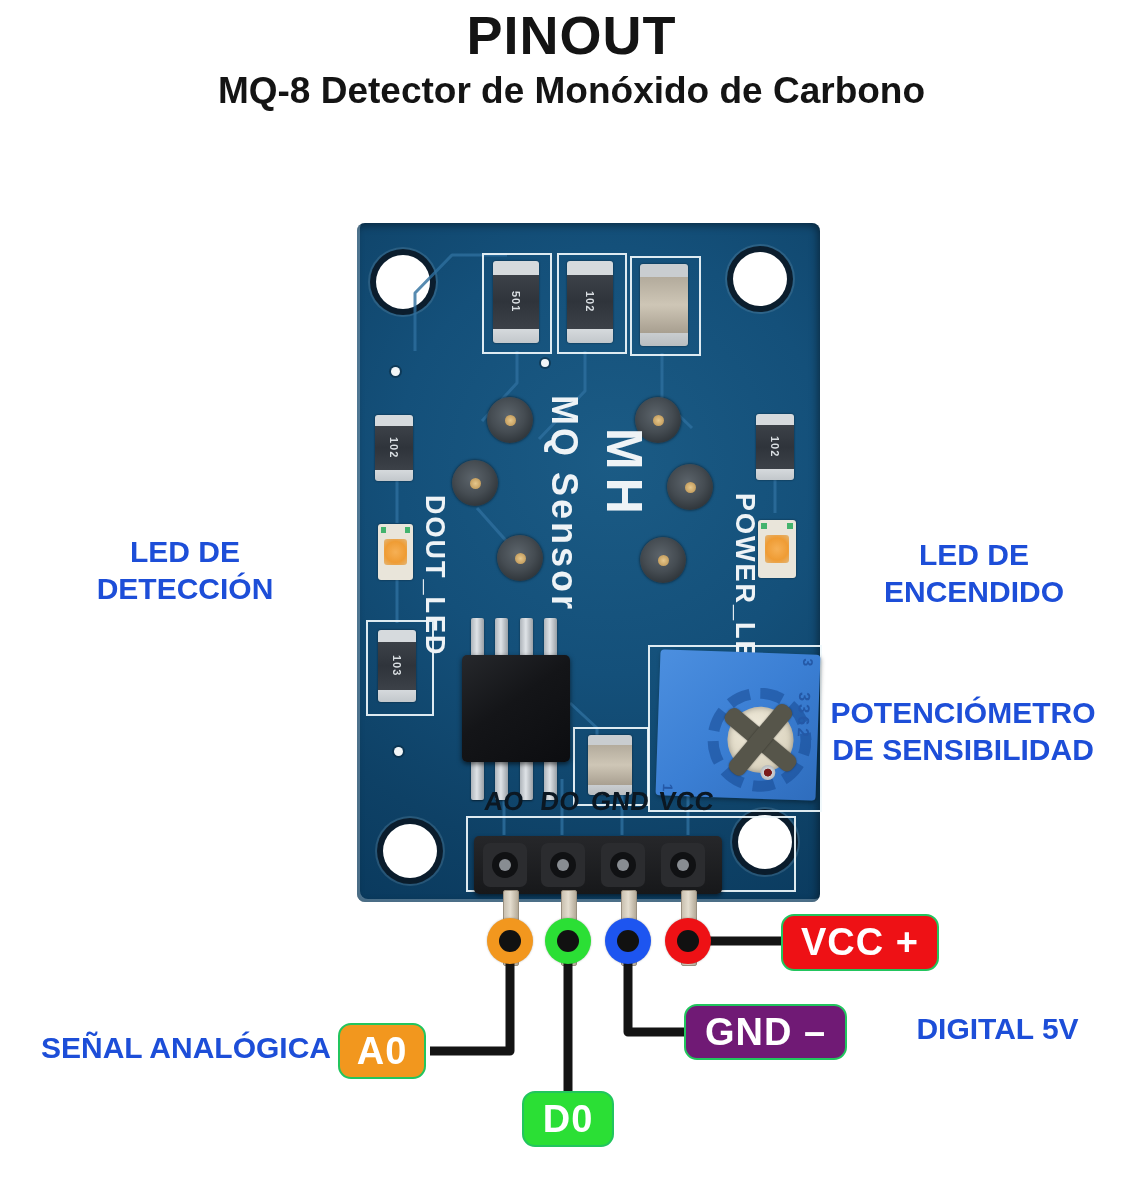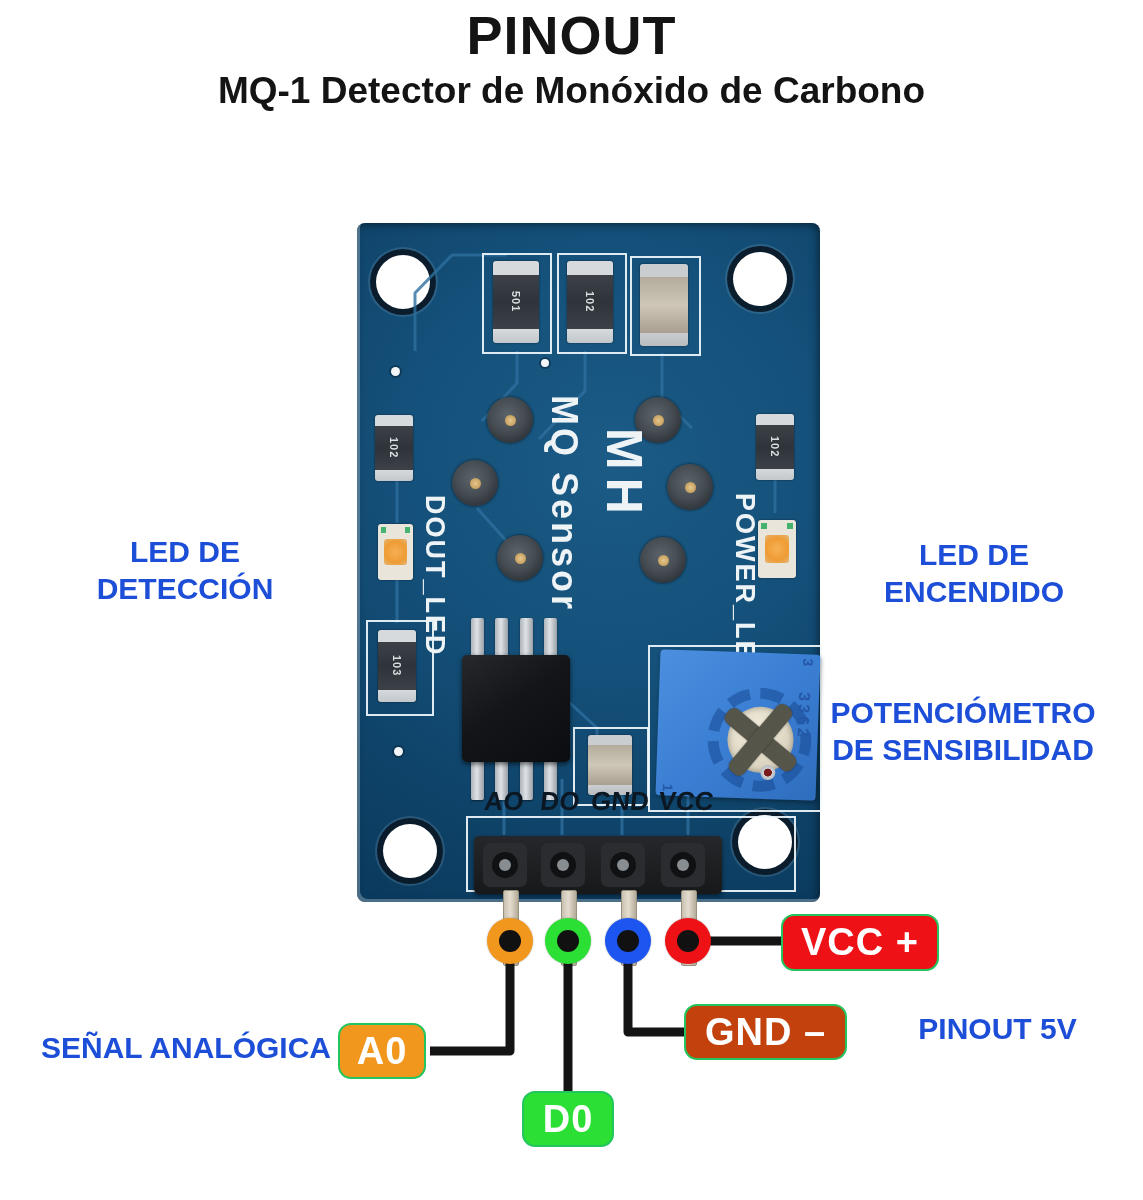--- a/index.html
+++ b/index.html
@@ -58,21 +58,21 @@
   .badge{display:flex;align-items:center;justify-content:center;border:2px solid #22c55e;border-radius:13px;
          color:#ffffff;font-weight:800;letter-spacing:1px;box-sizing:border-box;}
   .wires{left:0;top:0;width:1143px;height:1200px;pointer-events:none;}
 </style>
 </head>
 <body>
 
 <div class="canvas">
 
   <div class="abs title">PINOUT</div>
-  <div class="abs subtitle">MQ-1 Detector de Monóxido de Carbono</div>
+  <div class="abs subtitle">MQ-8 Detector de Monóxido de Carbono</div>
 
   <div class="abs pcb">
 
     <div class="abs hole" style="left:19px;top:32px;"></div>
     <div class="abs hole" style="left:376px;top:29px;"></div>
     <div class="abs hole" style="left:26px;top:601px;"></div>
     <div class="abs hole" style="left:381px;top:592px;"></div>
 
     <svg class="abs" style="left:0;top:0;" width="463" height="679">
       <g fill="none" stroke="#2e6f9e" stroke-width="3" stroke-linejoin="round" opacity="0.8">
@@ -195,25 +195,25 @@
     </g>
   </svg>
 
   <div class="abs pin-dot" style="left: 487px; top: 918px; background: rgb(242, 151, 30);"></div>
   <div class="abs pin-dot" style="left: 545px; top: 918px; background: rgb(43, 223, 53);"></div>
   <div class="abs pin-dot" style="left: 605px; top: 918px; background: rgb(29, 85, 240);"></div>
   <div class="abs pin-dot" style="left: 665px; top: 918px; background: rgb(238, 17, 21);"></div>
 
   <div class="abs badge" style="left: 338px; top: 1023px; width: 88px; height: 56px; font-size: 38px; background: rgb(242, 151, 30);">A0</div>
   <div class="abs badge" style="left: 522px; top: 1091px; width: 92px; height: 56px; font-size: 38px; background: rgb(43, 223, 53);">D0</div>
-  <div class="abs badge" style="left: 684px; top: 1004px; width: 163px; height: 56px; font-size: 38px; background: #c2410c;">GND –</div>
+  <div class="abs badge" style="left: 684px; top: 1004px; width: 163px; height: 56px; font-size: 38px; background: #701a75;">GND –</div>
   <div class="abs badge" style="left: 781px; top: 914px; width: 158px; height: 57px; font-size: 38px; background: rgb(238, 17, 21);">VCC +</div>
 
   <div class="abs callout" style="left:38px;top:533px;width:294px;">LED DE DETECCIÓN</div>
   <div class="abs callout" style="left:828px;top:536px;width:292px;">LED DE ENCENDIDO</div>
   <div class="abs callout" style="left:40px;top:1029px;width:292px;">SEÑAL ANALÓGICA</div>
   <div class="abs callout" style="left:828px;top:694px;width:270px;">
     <div>POTENCIÓMETRO</div>
     <div>DE SENSIBILIDAD</div>
   </div>
-  <div class="abs callout" style="left:900px;top:1010px;width:195px;">PINOUT 5V</div>
+  <div class="abs callout" style="left:900px;top:1010px;width:195px;">DIGITAL 5V</div>
 
 </div>
 
 </body></html>

